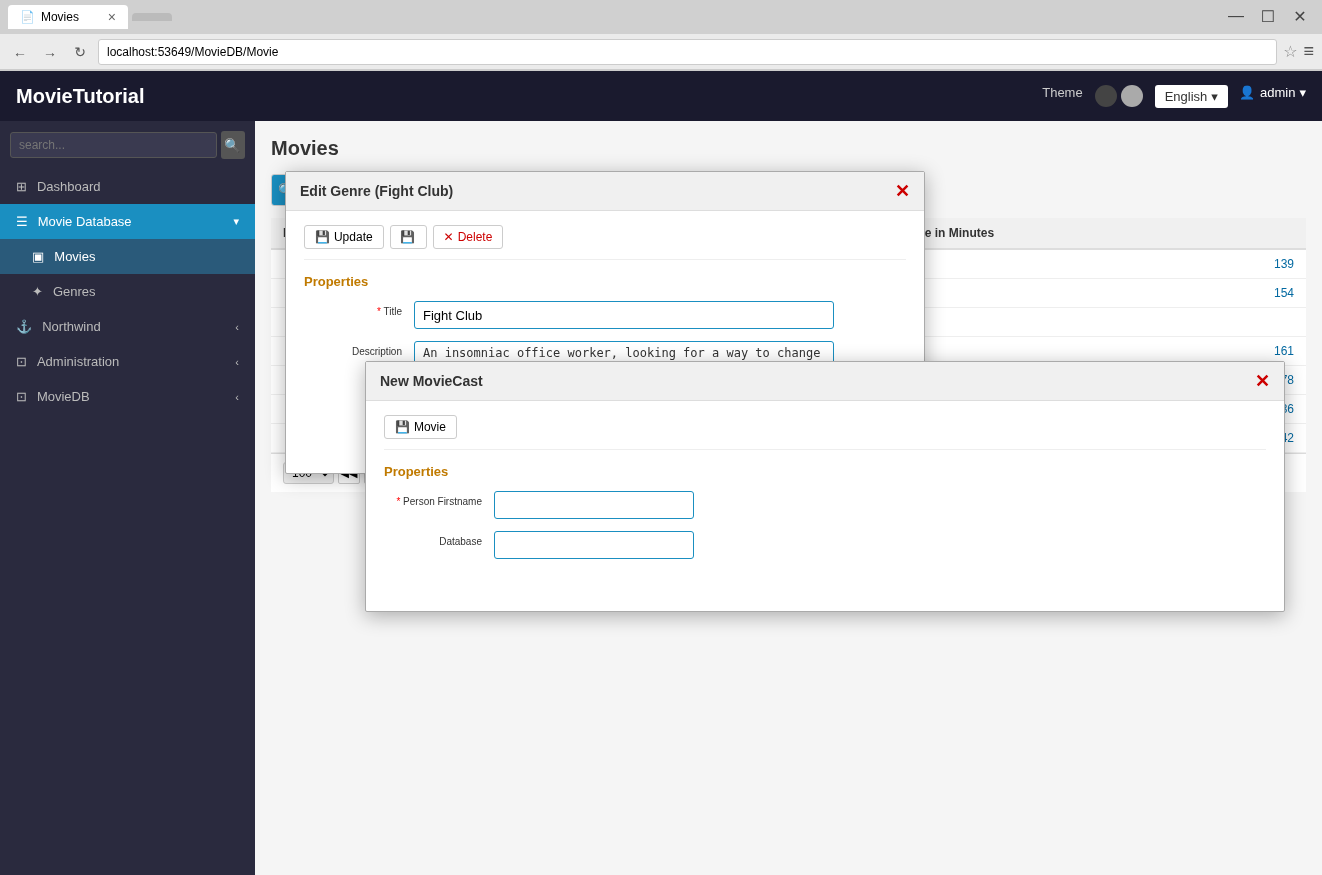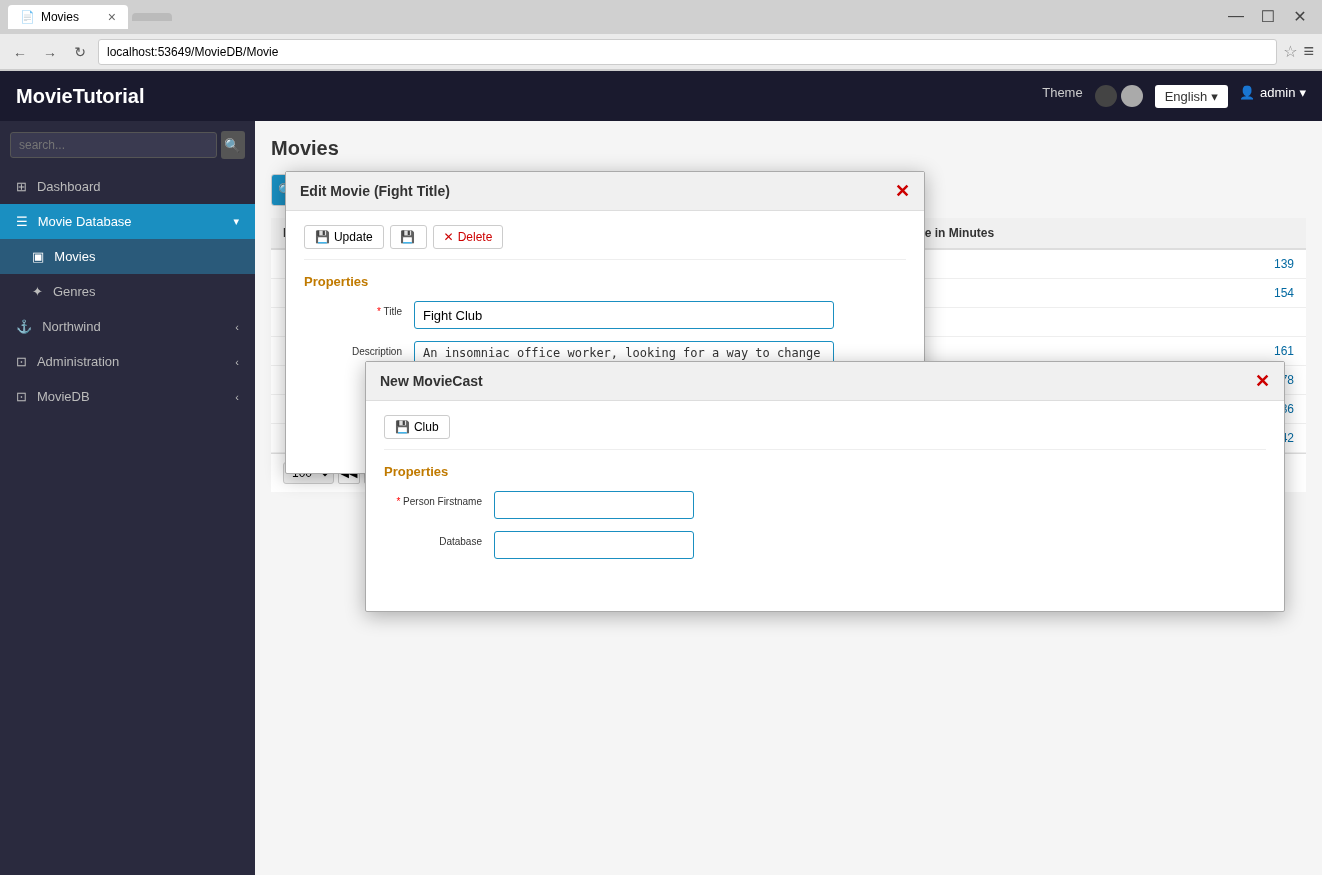--- a/index.html
+++ b/index.html
@@ -281,21 +281,21 @@
         <button class="page-nav-btn">▶▶</button>
         <span class="showing-text">
           <span>Showing</span>
           <span class="showing-highlight">1 to 7</span>
           <span>of 7 total records</span>
         </span>
       </div>
 
       <div class="modal-edit">
         <div class="modal-header">
-          <span class="modal-title">Edit Movie (Fight Title)</span>
+          <span class="modal-title">Edit Genre (Fight Club)</span>
           <button class="modal-close-btn" style="color:#c00; font-size:18px; font-weight:bold;">✕</button>
         </div>
         <div class="modal-body">
           <div class="modal-toolbar">
             <button class="modal-btn">
               <span>💾</span>
               <span>Update</span>
             </button>
             <button class="modal-btn">
               <span>💾</span>
@@ -339,21 +339,21 @@
 
       <div class="modal-cast">
         <div class="modal-cast-header">
           <span class="modal-title">New MovieCast</span>
           <button class="modal-close-btn" style="color:#c00; font-size:18px; font-weight:bold;">✕</button>
         </div>
         <div class="modal-cast-body">
           <div class="modal-toolbar">
             <button class="modal-btn">
               <span>💾</span>
-              <span>Club</span>
+              <span>Movie</span>
             </button>
           </div>
 
           <div class="section-title">Properties</div>
 
 
           <div class="form-row">
             <div class="form-label">
               <span style="color:red;">*</span>
               <span>Person Firstname</span>

